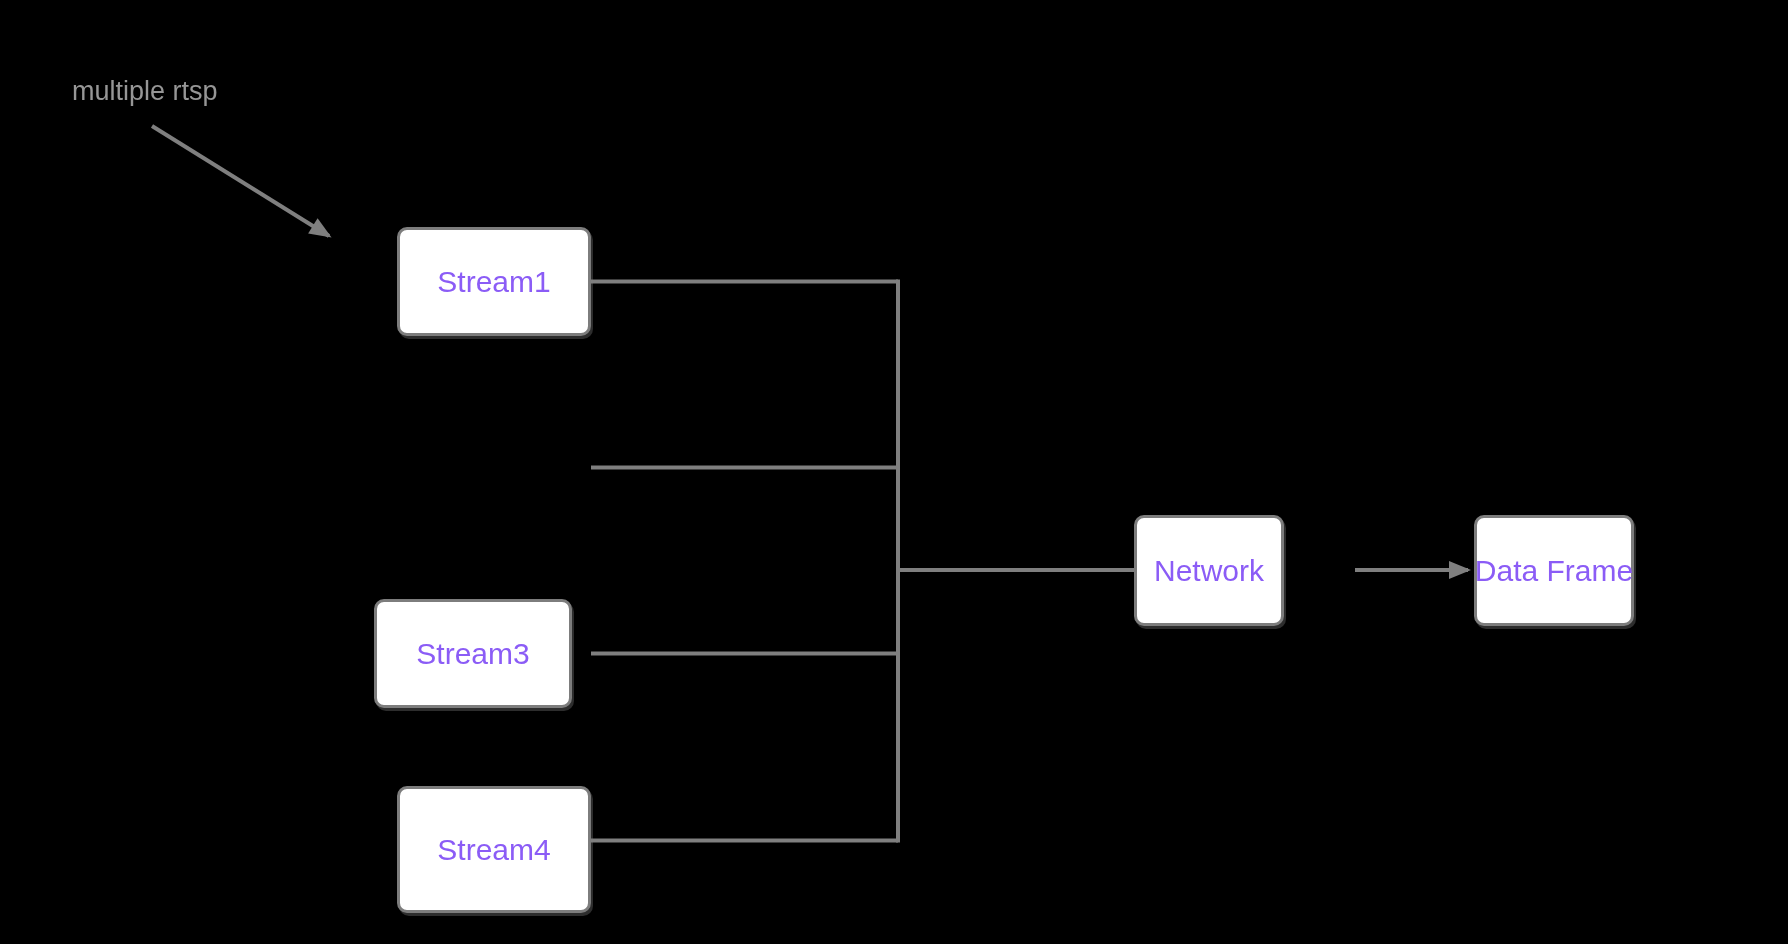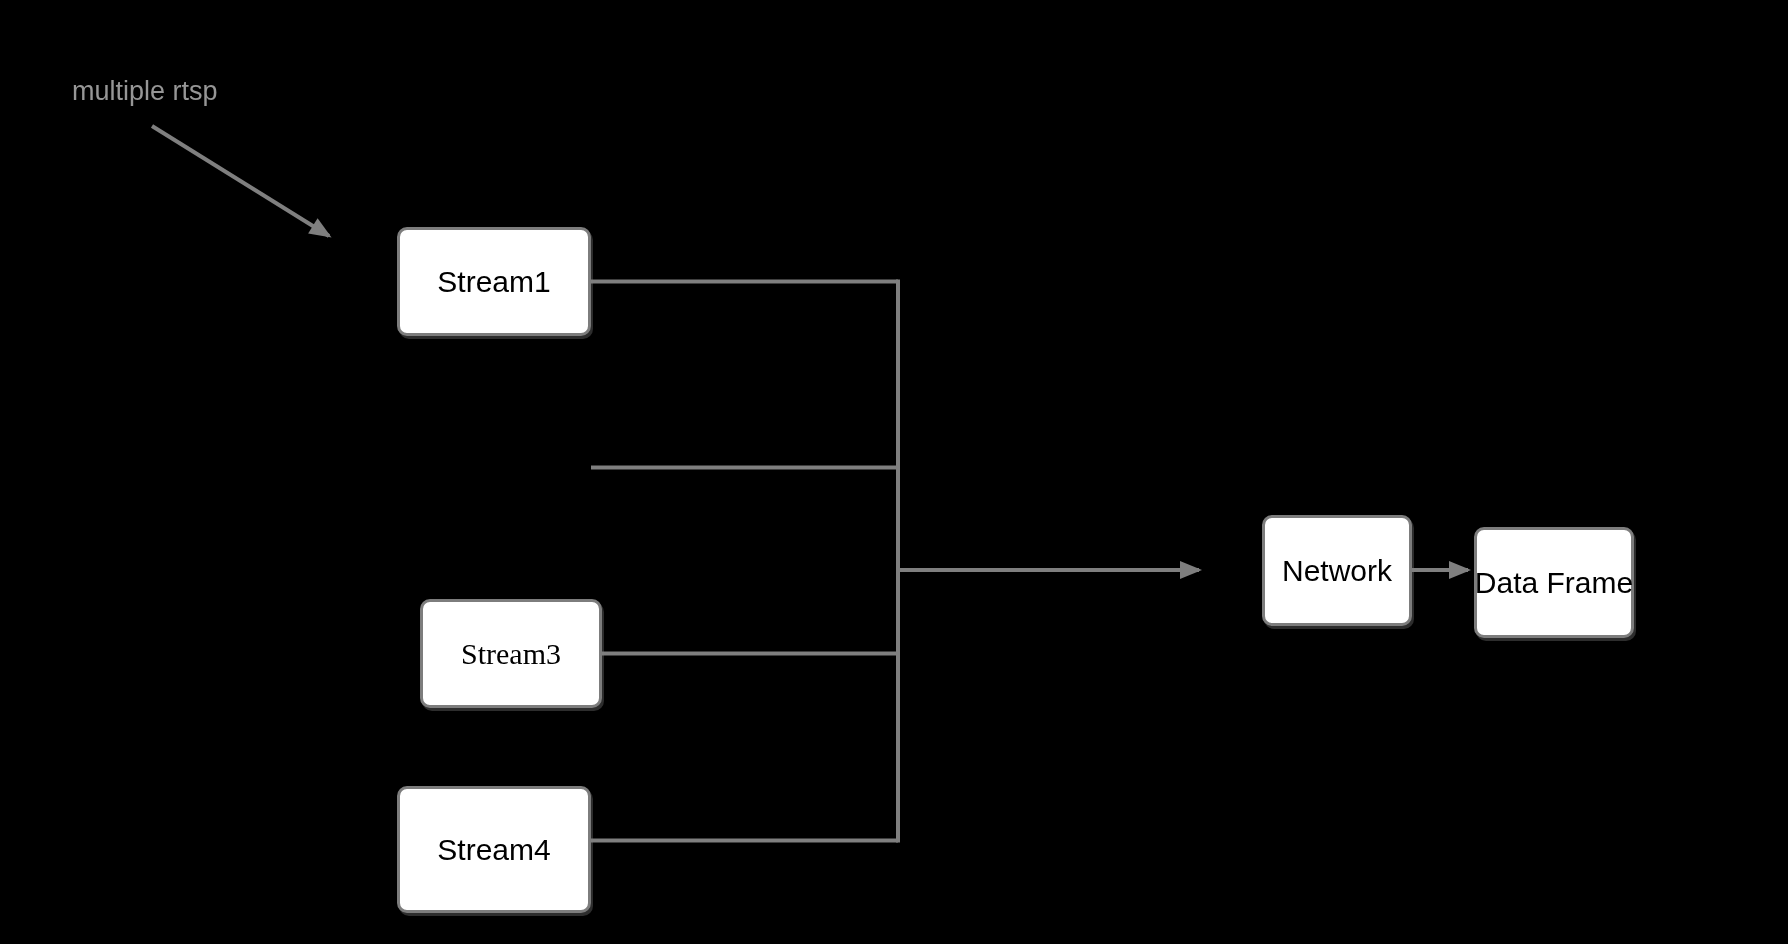--- a/index.html
+++ b/index.html
@@ -22,34 +22,34 @@
     width: 1788px;
     height: 944px;
     display: block;
   }
   .node {
     position: absolute;
     box-sizing: border-box;
     background: #ffffff;
     border: 3px solid #7d7d7d;
     border-radius: 10px;
-    color: #000000;
+    color: #8b5cf6;
     font-size: 30px;
     display: flex;
     align-items: center;
     justify-content: center;
     white-space: nowrap;
     box-shadow: 2px 3px 0 rgba(128,128,128,0.35);
   }
   #node-stream1 { left: 397px; top: 227px; width: 194px; height: 109px; }
   #node-stream2 { left: 397px; top: 413px; width: 194px; height: 109px; }
-  #node-stream3 { left: 420px; top: 599px; width: 182px; height: 109px; font-family: Liberation Serif, serif; }
+  #node-stream3 { left: 374px; top: 599px; width: 198px; height: 109px; }
   #node-stream4 { left: 397px; top: 786px; width: 194px; height: 127px; }
-  #node-network { left: 1262px; top: 515px; width: 150px; height: 111px; }
-  #node-data-frame { left: 1474px; top: 515px; width: 160px; height: 111px; margin-top: 12px; }
+  #node-network { left: 1134px; top: 515px; width: 150px; height: 111px; }
+  #node-data-frame { left: 1474px; top: 515px; width: 160px; height: 111px; }
   .annotation-label {
     position: absolute;
     left: 72px;
     top: 76px;
     color: #969696;
     font-size: 27px;
     white-space: nowrap;
   }
 </style>
 </head>

